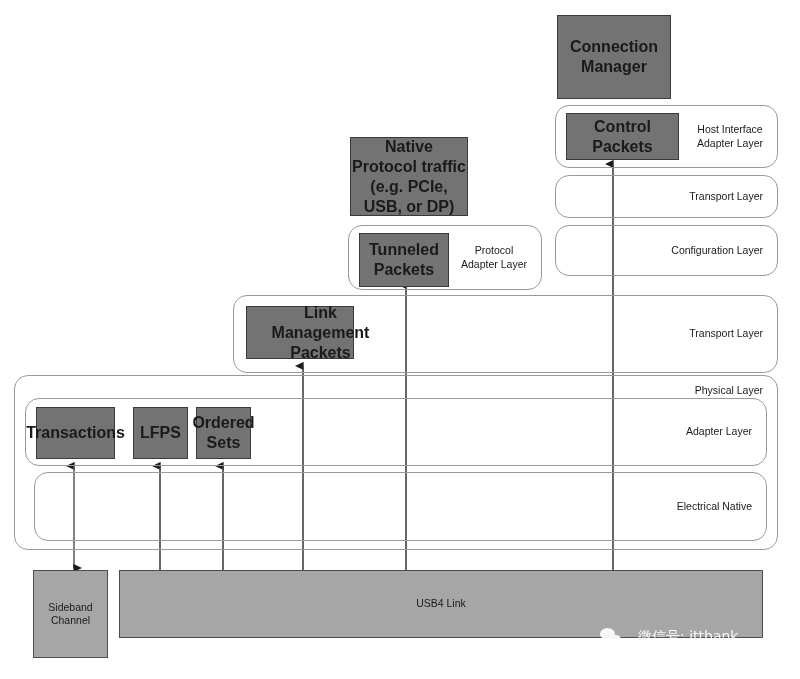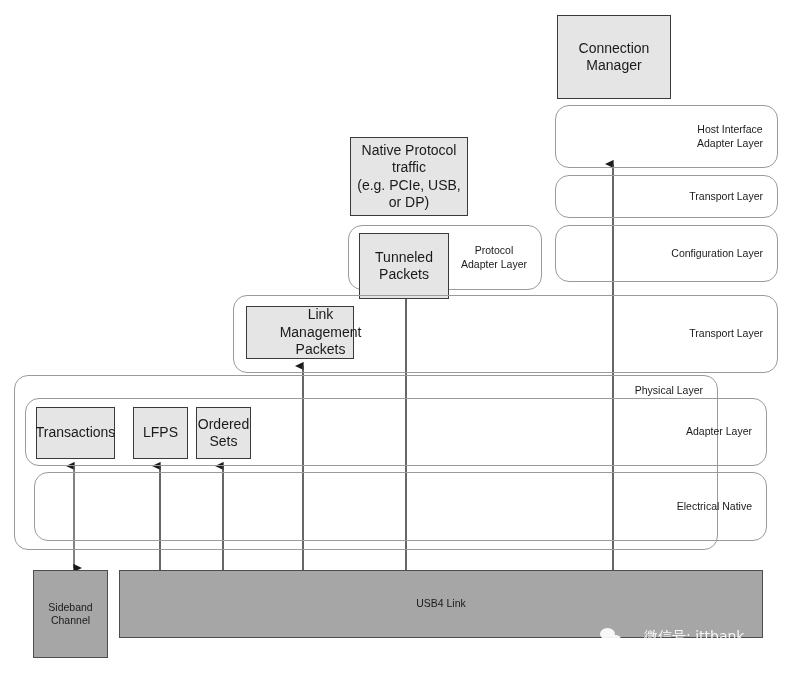--- a/index.html
+++ b/index.html
@@ -21,23 +21,24 @@
     position: absolute;
     box-sizing: border-box;
     display: flex;
     align-items: center;
     justify-content: center;
     text-align: center;
     line-height: 1.25;
     color: #111111;
   }
   .pkt-strong {
-    background: #e5e5e5;
+    background: #737373;
     border: 1.6px solid #3a3a3a;
-    font-size: 14px;
+    font-size: 16px;
+    font-weight: bold;
   }
   
   .layer {
     background: transparent;
     border: 1px solid #9a9a9a;
     border-radius: 14px;
     font-size: 10.5px;
     justify-content: flex-end;
     align-items: center;
     padding-right: 14px;
@@ -59,21 +60,21 @@
     position: absolute;
     left: 0; top: 0;
     width: 800px;
     height: 679px;
     pointer-events: none;
   }
   .wm {
     position: absolute;
     display: flex;
     align-items: center;
-    gap: 22px;
+    gap: 16px;
     font-size: 14px;
     color: #ffffff;
     opacity: 0.92;
     font-family: "DejaVu Sans", sans-serif;
   }
   .wm-icon {
     width: 22px;
     height: 18px;
     position: relative;
   }
@@ -133,53 +134,56 @@
 
   <div class="box pkt-strong" style="left:557px; top:15px; width:114px; height:84px;">
     <span class="layer-label">Connection Manager</span>
   </div>
 
   <div class="box layer" style="left:555px; top:105px; width:223px; height:63px;">
     <span class="layer-label">Host Interface
 Adapter Layer</span>
   </div>
 
+  <div class="box pkt-strong" style="left:566px; top:113px; width:113px; height:47px;">
+    <span class="layer-label">Control Packets</span>
+  </div>
 
   <div class="box layer" style="left:555px; top:175px; width:223px; height:43px;">
     <span class="layer-label">Transport Layer</span>
   </div>
 
-  <div class="box layer" style="left:555px; top:225px; width:223px; height:57px;">
+  <div class="box layer" style="left:555px; top:225px; width:223px; height:51px;">
     <span class="layer-label">Configuration Layer</span>
   </div>
 
   <div class="box pkt-strong" style="left:350px; top:137px; width:118px; height:79px;">
     <span class="layer-label">Native Protocol traffic
 (e.g. PCIe, USB, or DP)</span>
   </div>
 
   <div class="box layer" style="left:348px; top:225px; width:194px; height:65px;">
     <span class="layer-label">Protocol
 Adapter Layer</span>
   </div>
 
-  <div class="box pkt-strong" style="left:359px; top:233px; width:90px; height:66px;">
+  <div class="box pkt-strong" style="left:359px; top:233px; width:90px; height:54px;">
     <span class="layer-label">Tunneled Packets</span>
   </div>
 
   <div class="box layer" style="left:233px; top:295px; width:545px; height:78px;">
     <span class="layer-label">Transport Layer</span>
   </div>
 
   <div class="box pkt-strong" style="left:246px; top:306px; width:108px; height:53px;padding-left:41px;">
     <span class="layer-label">Link Management
 Packets</span>
   </div>
 
-  <div class="box layer" style="left:14px; top:375px; width:704px; height:175px; align-items:flex-start; padding-top:8px;padding-left:9px;">
+  <div class="box layer" style="left:14px; top:375px; width:764px; height:175px; align-items:flex-start; padding-top:8px;padding-left:9px;">
     <span class="layer-label">Physical Layer</span>
   </div>
 
   <div class="box layer" style="left:25px; top:398px; width:742px; height:68px;">
     <span class="layer-label">Adapter Layer</span>
   </div>
 
   <div class="box layer" style="left:34px; top:472px; width:733px; height:69px;">
     <span class="layer-label">Electrical Native</span>
   </div>

